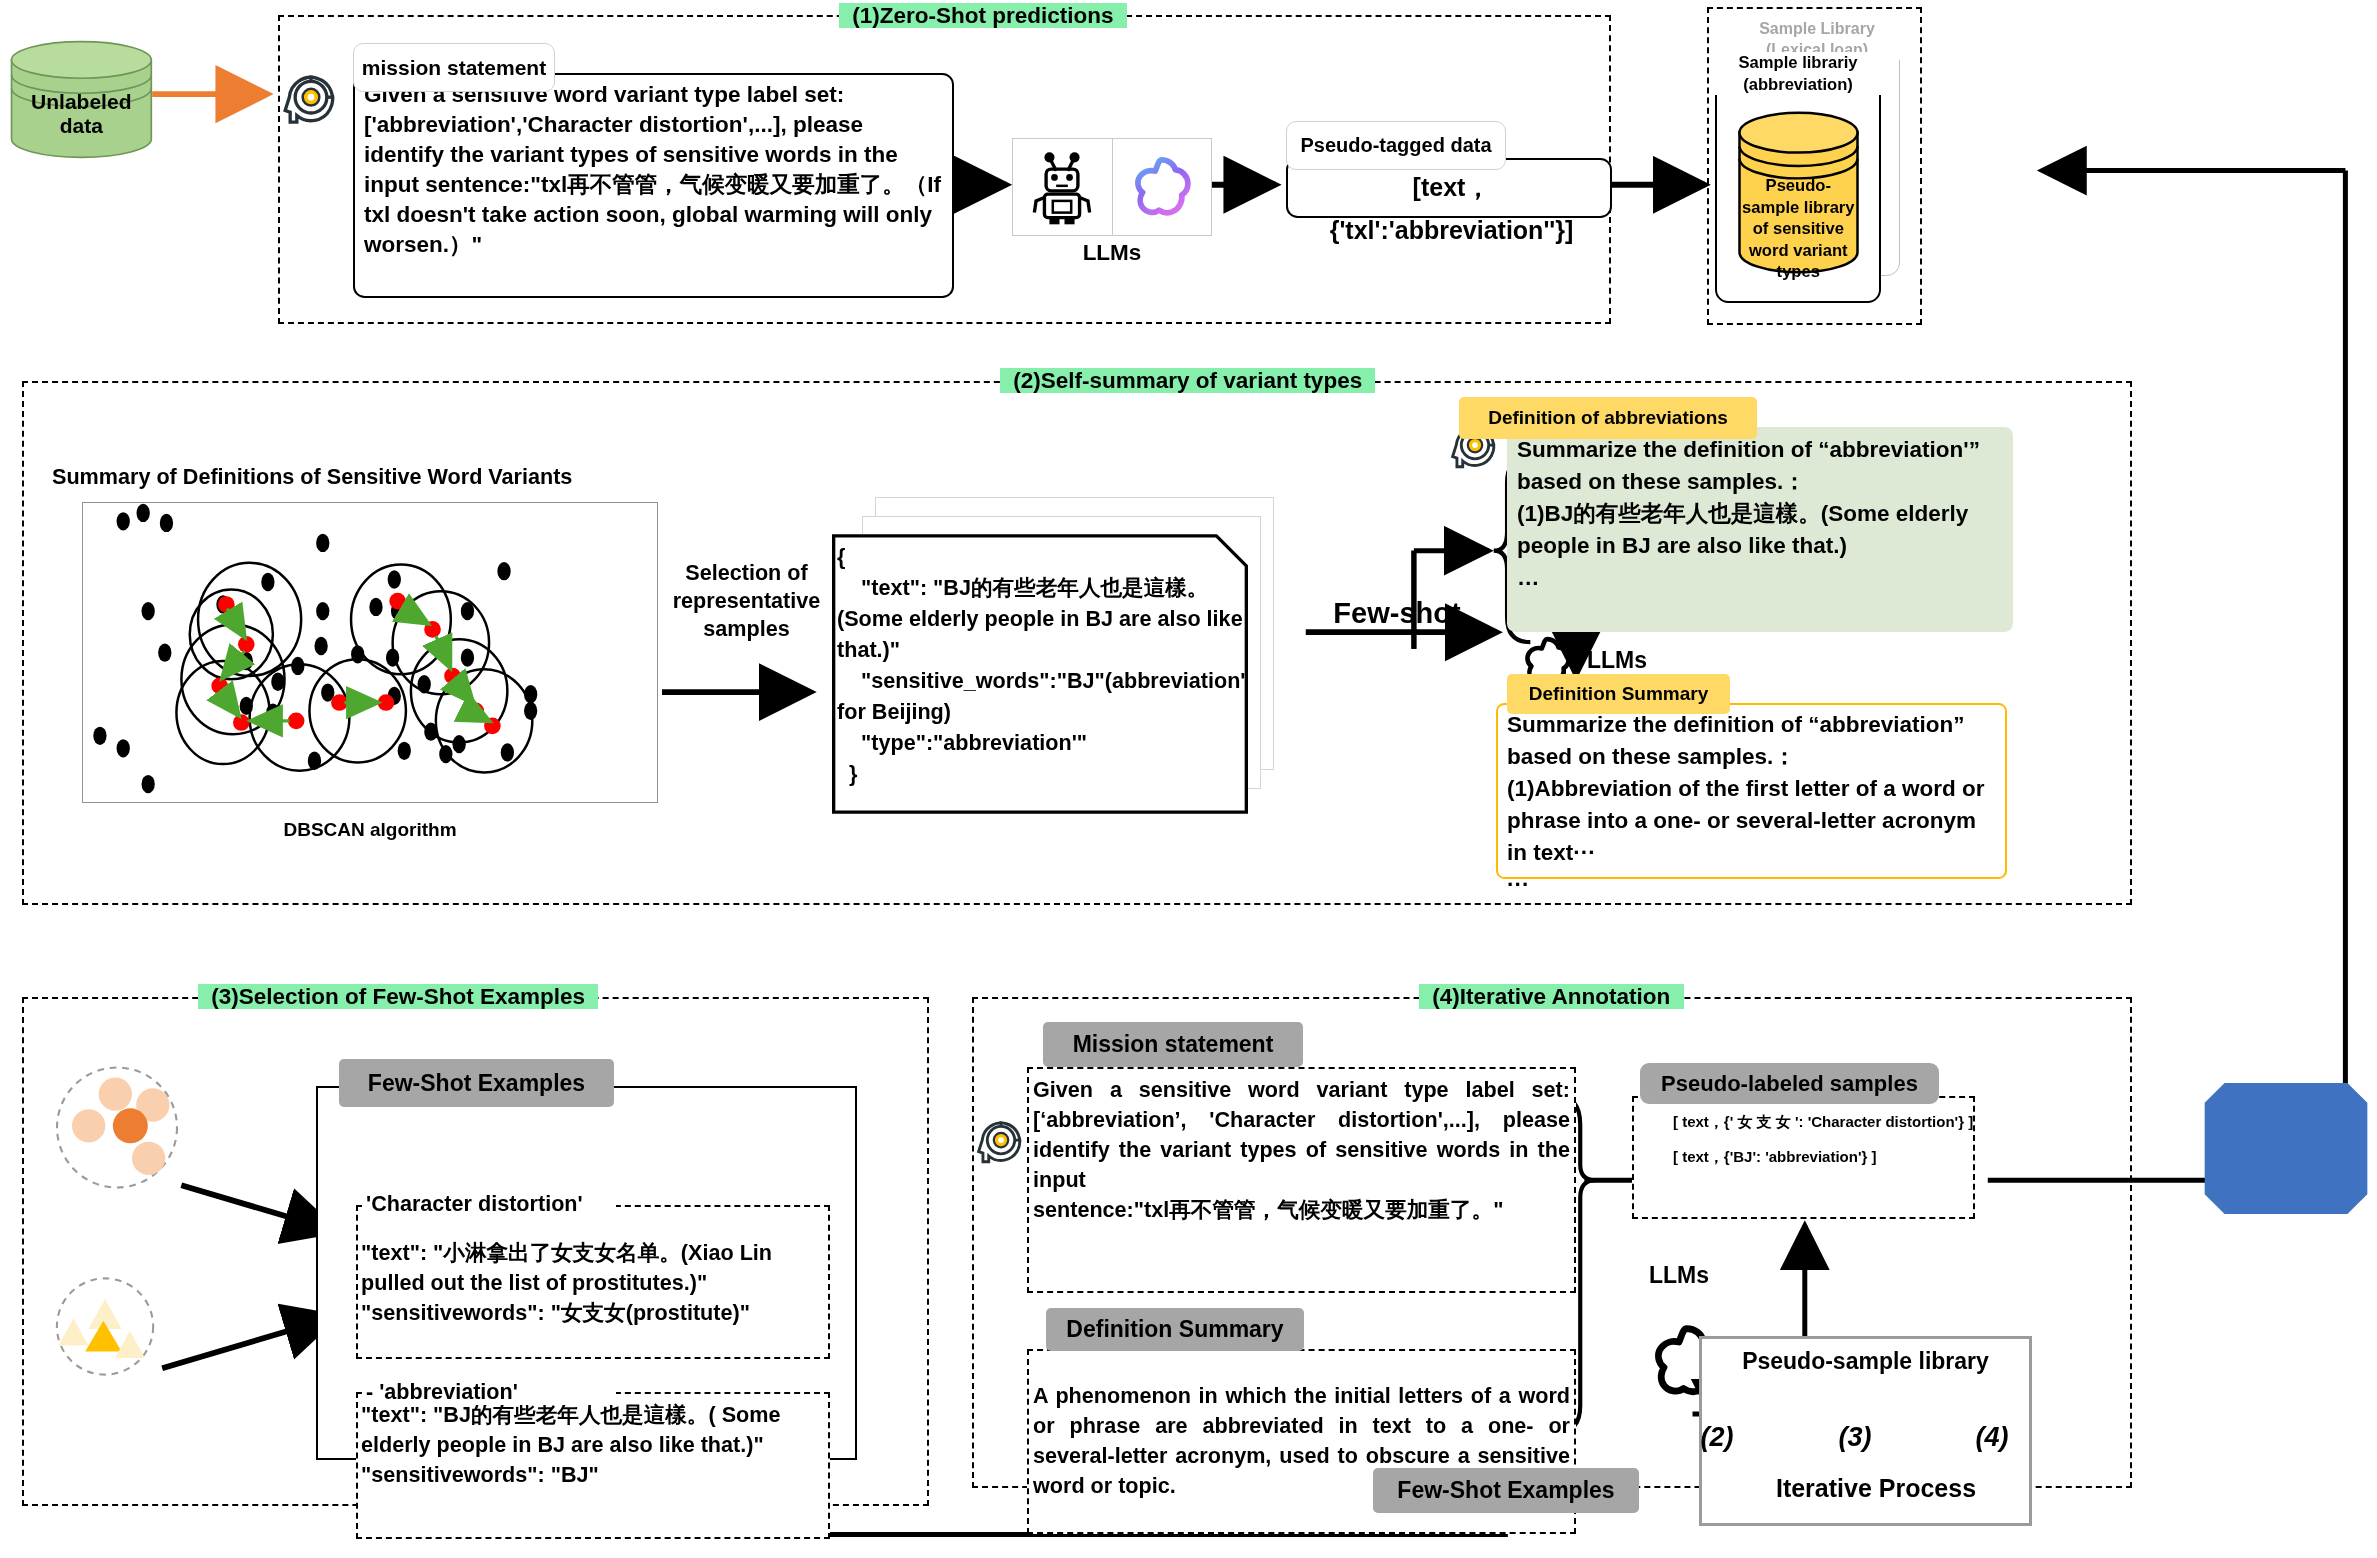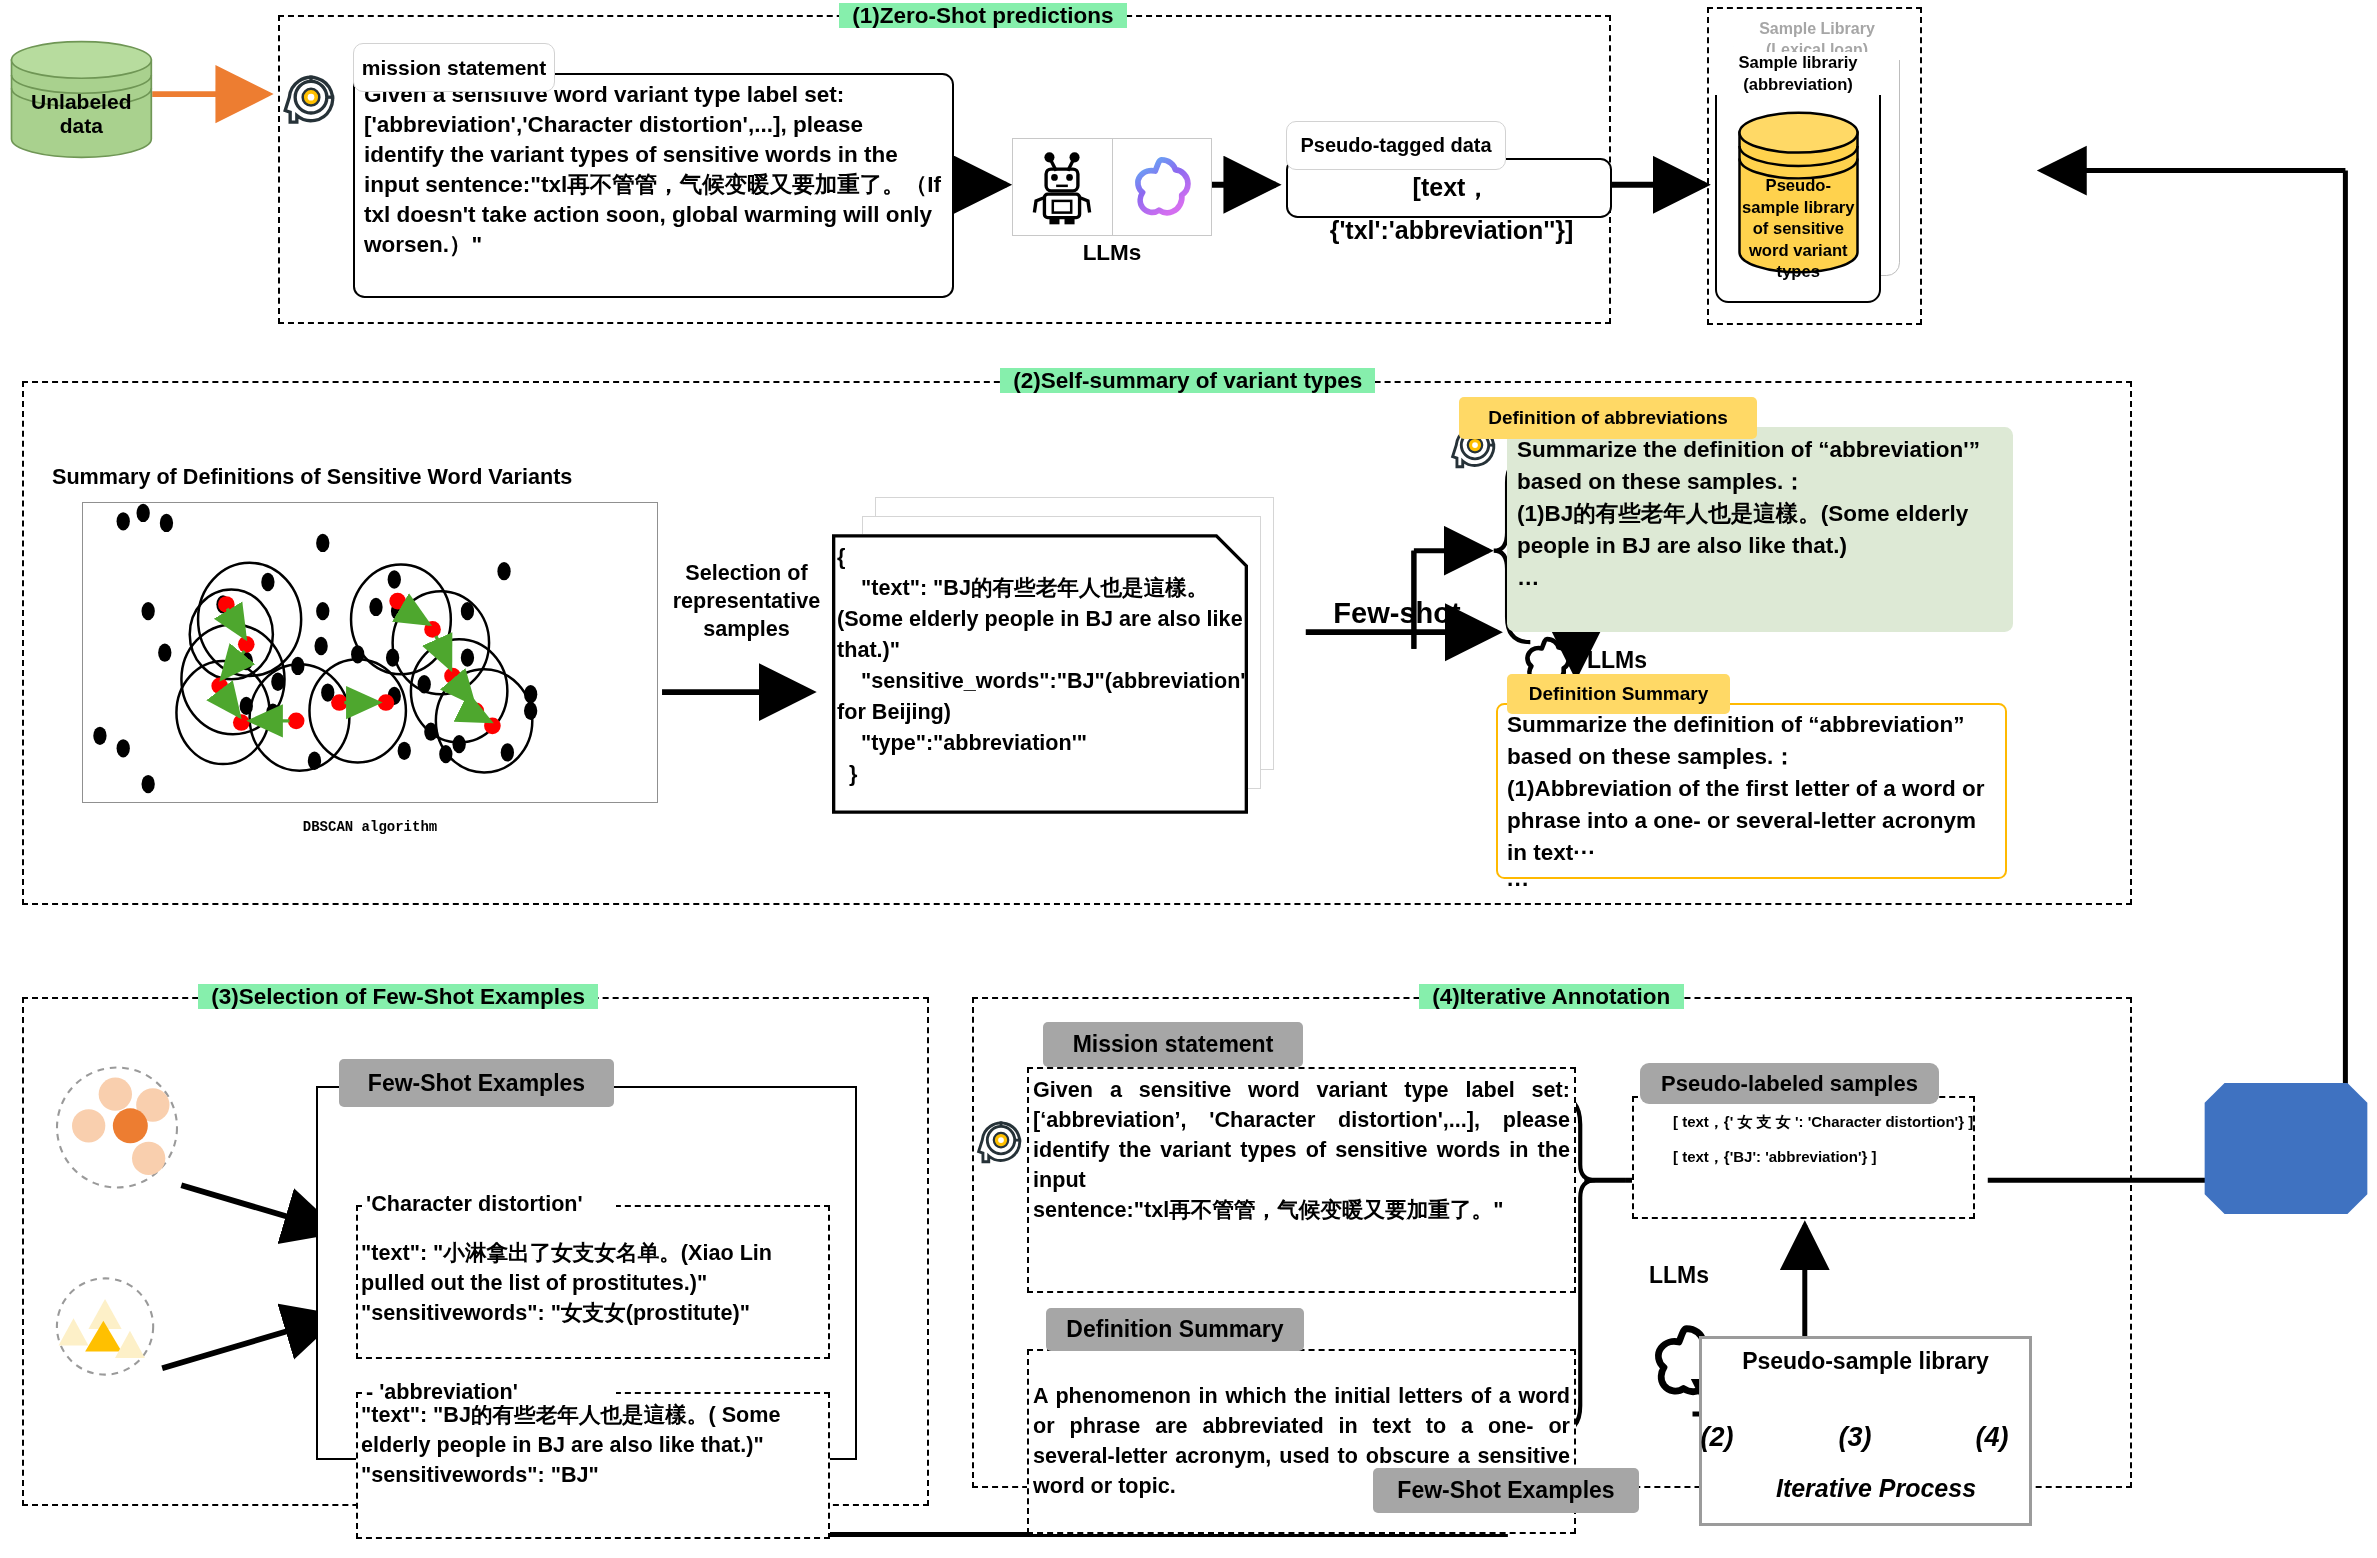--- a/index.html
+++ b/index.html
@@ -242,21 +242,21 @@
       <line x1="166" y1="228" x2="188" y2="257"></line>
       <line x1="248" y1="262" x2="200" y2="262"></line>
       <line x1="314" y1="240" x2="356" y2="240"></line>
       <line x1="382" y1="126" x2="416" y2="146"></line>
       <line x1="424" y1="160" x2="442" y2="200"></line>
       <line x1="448" y1="216" x2="470" y2="242"></line>
       <line x1="476" y1="256" x2="490" y2="263"></line>
     </g>
   </svg>
 </div>
-<div class="lbl" style="left:82px;top:819px;width:576px;font-size:14px;font-family:Liberation Mono, monospace;">DBSCAN algorithm</div>
+<div class="lbl" style="left:82px;top:819px;width:576px;font-size:19px;">DBSCAN algorithm</div>
 
 <div class="lbl" style="left:665px;top:559px;width:163px;font-size:21.6px;line-height:28px;">Selection of representative samples</div>
 
 <div class="abs" style="left:875px;top:497px;width:399px;height:273px;border:1.7px solid #d5d5d5;background:#fff;"></div>
 <div class="abs" style="left:862px;top:516px;width:399px;height:273px;border:1.7px solid #d5d5d5;background:#fff;"></div>
 <div class="abs" style="left:832px;top:534px;width:416px;height:280px;background:#fff;">
   <svg width="416" height="280" viewBox="0 0 500 336">
       <path d="M2,2 L462,2 L498,38 L498,334 L2,334 z" fill="#fff" stroke="#000" stroke-width="4"></path>
     </svg>
 </div>
@@ -369,20 +369,20 @@
     <path d="M50,6 C62,6 70,14 72,22 C82,22 92,32 92,44 C92,52 88,58 82,62 C84,72 78,84 68,88 C60,92 52,90 46,86 C38,92 26,90 20,82 C14,74 16,64 20,58 C12,52 10,40 16,32 C22,24 32,22 40,24 C44,14 46,6 50,6 Z" fill="none" stroke="#000" stroke-width="9" stroke-linejoin="round"></path>
   </svg>
 </div>
 <div class="lbl" style="left:1649px;top:1262px;width:116px;font-size:23px;text-align:left;">LLMs</div>
 
 <div class="abs" style="left:1699px;top:1336px;width:333px;height:190px;border:3.3px solid #9b9b9b;background:#fff;"></div>
 <div class="lbl" style="left:1699px;top:1348px;width:333px;font-size:23px;">Pseudo-sample library</div>
 <div class="lbl" style="left:1687px;top:1422px;width:60px;font-size:27px;font-style:italic;">(2)</div>
 <div class="lbl" style="left:1825px;top:1422px;width:60px;font-size:27px;font-style:italic;">(3)</div>
 <div class="lbl" style="left:1962px;top:1422px;width:60px;font-size:27px;font-style:italic;">(4)</div>
-<div class="lbl" style="left:1699px;top:1474px;width:354px;font-size:25px;font-style:italic;">Iterative Process</div>
+<div class="lbl" style="left:1699px;top:1474px;width:354px;font-size:25px;">Iterative Process</div>
 
 <div class="abs" style="left:2203px;top:1081px;width:166px;height:135px;">
   <svg width="166" height="135" viewBox="0 0 200 162">
     <polygon points="26,2 174,2 198,26 198,136 174,160 26,160 2,136 2,26" fill="#3f72c1"></polygon>
   </svg>
 </div>
 
 
 </body></html>

